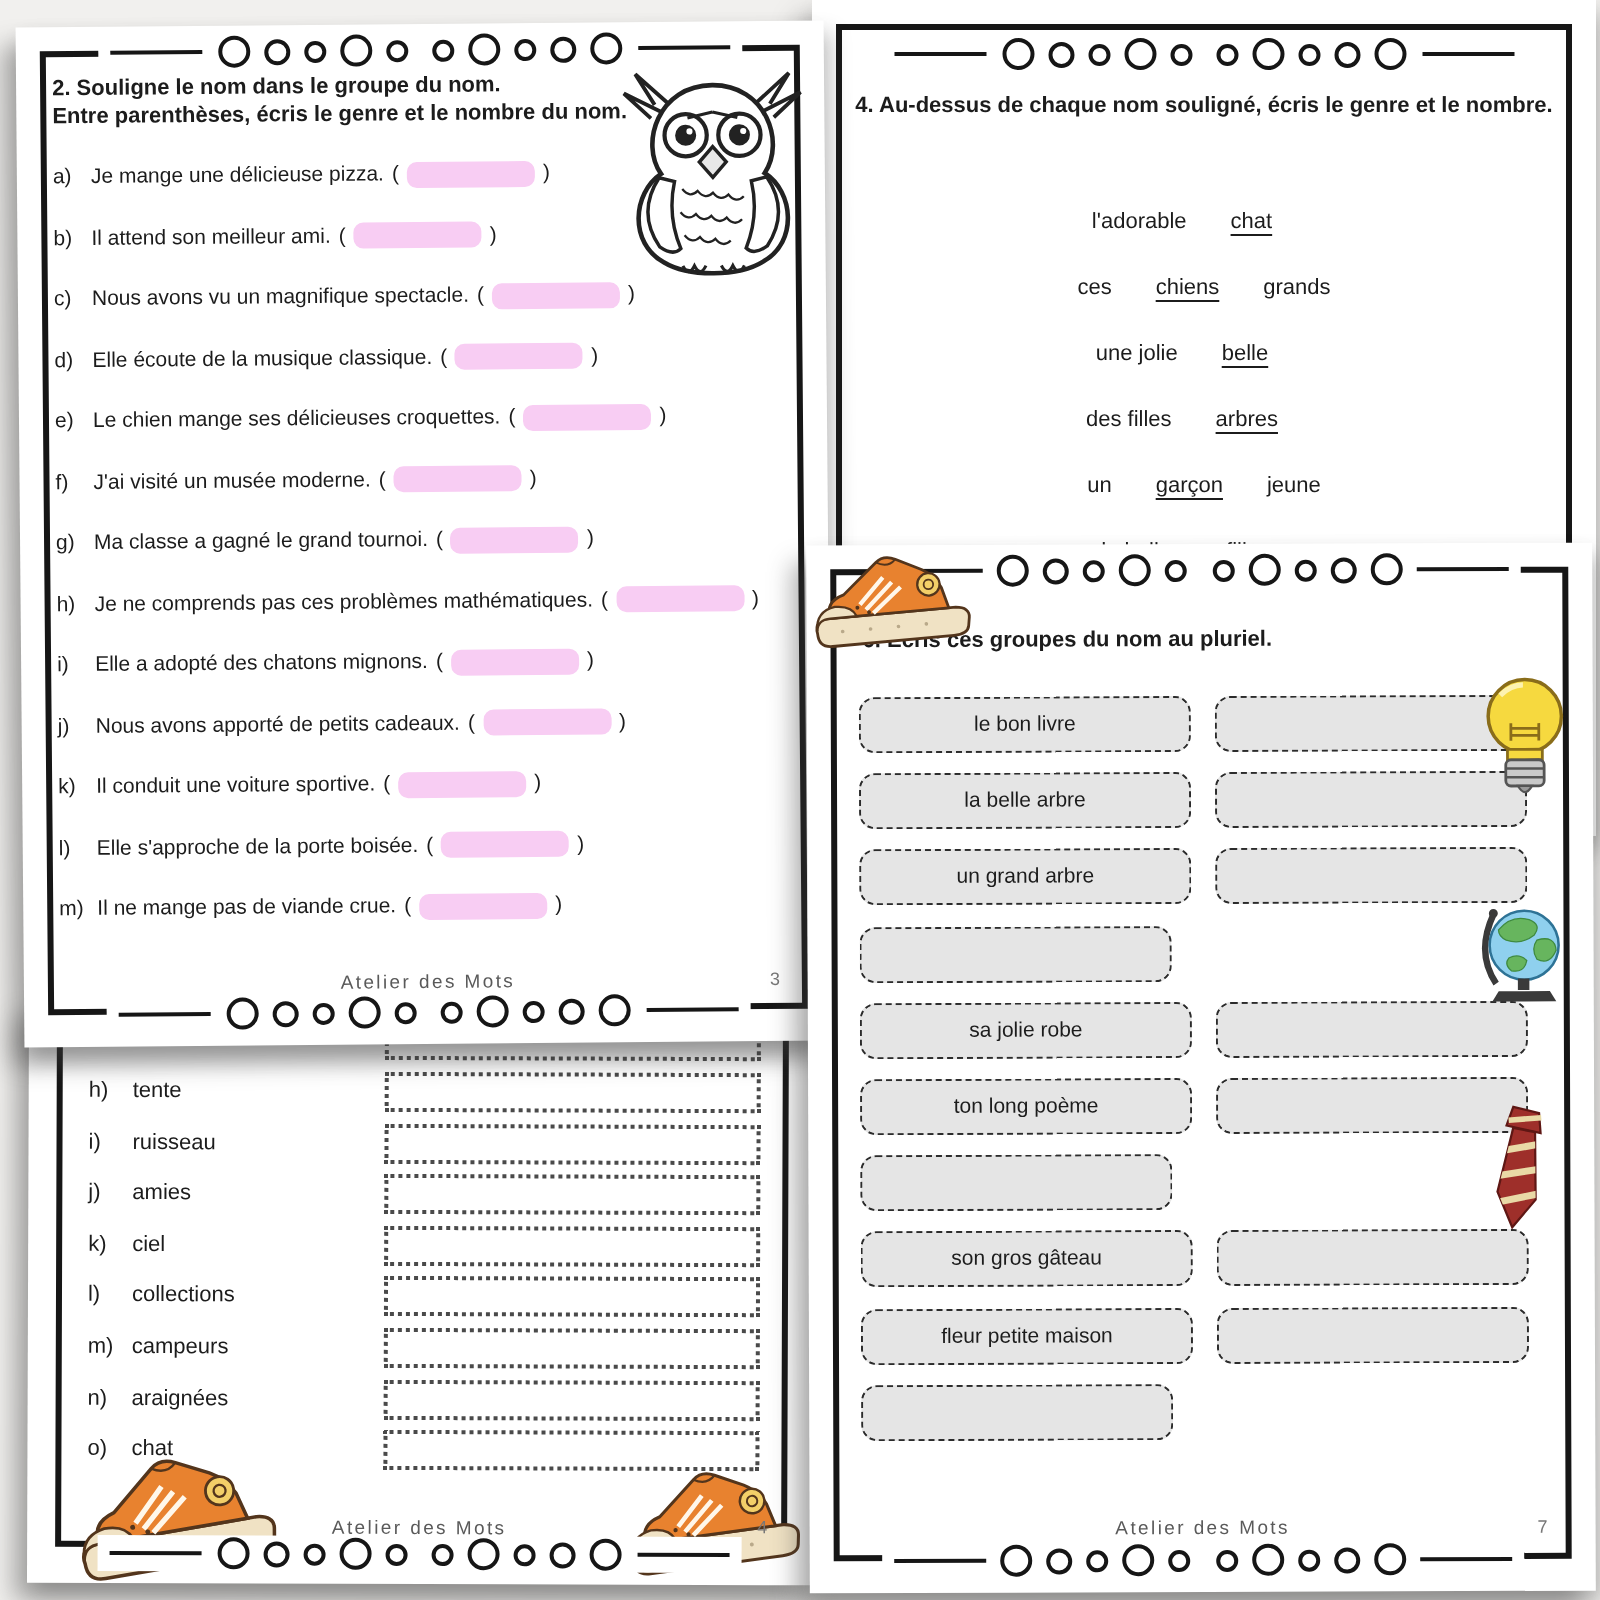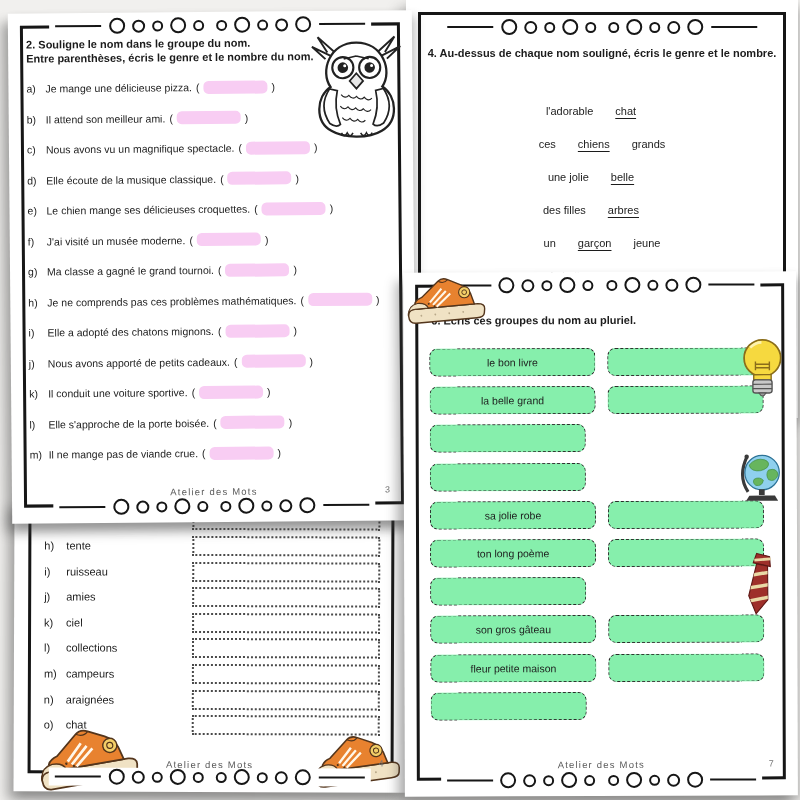--- a/index.html
+++ b/index.html
@@ -52,21 +52,21 @@
   .tr-items{position:absolute;left:0;right:0;top:90px;display:flex;flex-direction:column;
     align-items:center;gap:19px;}
   .tr-item{display:inline-flex;gap:22px;font-size:11px;font-weight:500;height:14px;align-items:baseline;}
   .noun{text-decoration:underline;text-decoration-thickness:1.4px;text-underline-offset:2.5px;}
 
   
   .p7-title{position:absolute;left:28px;top:42px;margin:0;font-size:11px;font-weight:700;}
   .p7-grid{position:absolute;left:26px;top:76px;}
   .p7-row{display:flex;gap:12px;margin-bottom:10.2px;}
   .wordbox,.ansbox{height:28px;border:1.7px dashed #2b2b2b;border-radius:8px;box-sizing:border-box;
-    display:flex;align-items:center;justify-content:center;font-size:10.5px;font-weight:500;background:#86efac;}
+    display:flex;align-items:center;justify-content:center;font-size:10.5px;font-weight:500;background:#e5e5e5;}
   .wordbox{width:166px;}
   .ansbox{width:156px;}
   .icon{position:absolute;}
   #ic-bulb{left:334px;top:64px;width:50px;height:68px;}
   #ic-globe{left:334px;top:174px;width:46px;height:62px;}
   #ic-tie{left:342px;top:280px;width:32px;height:66px;}
   #ic-shoe7{left:298px;top:378px;width:84px;height:54px;transform:rotate(-5deg);}
 
   
   .p4-rows{position:absolute;left:30px;right:26px;top:36px;}
@@ -395,24 +395,25 @@
         <i class="c13"></i>
         <span class="dl"></span>
     </div>
     <h2 class="p7-title">6. Écris ces groupes du nom au pluriel.</h2>
     <div class="p7-grid">
       <div class="p7-row">
           <span class="wordbox">le bon livre</span>
           <span class="ansbox"></span>
         </div>
       <div class="p7-row">
-          <span class="wordbox">la belle grand</span>
-          <span class="ansbox"></span>
-        </div>
-      <div class="p7-row">
+          <span class="wordbox">la belle arbre</span>
+          <span class="ansbox"></span>
+        </div>
+      <div class="p7-row">
+          <span class="wordbox">un grand arbre</span>
           <span class="ansbox"></span>
         </div>
       <div class="p7-row">
           <span class="ansbox"></span>
         </div>
       <div class="p7-row">
           <span class="wordbox">sa jolie robe</span>
           <span class="ansbox"></span>
         </div>
       <div class="p7-row">

